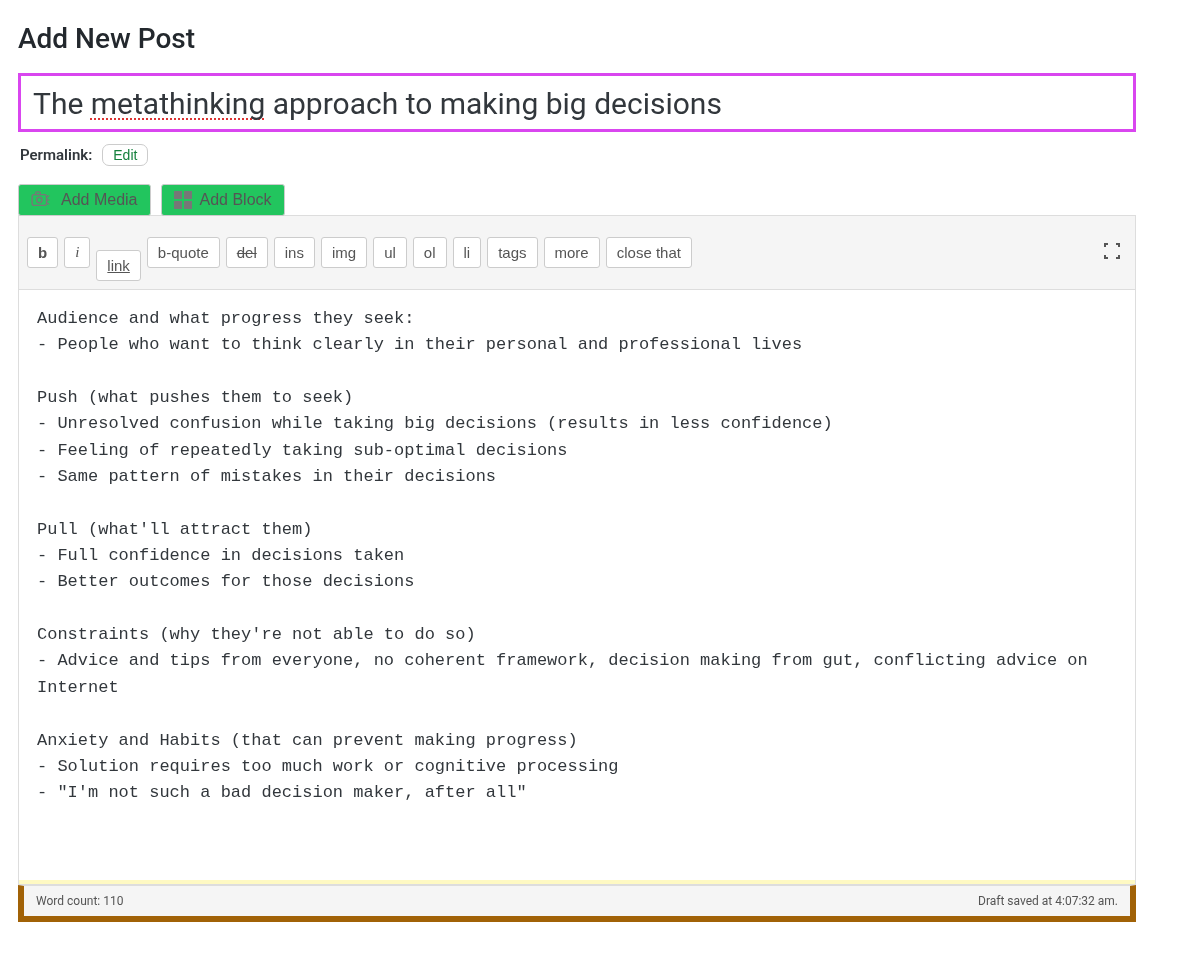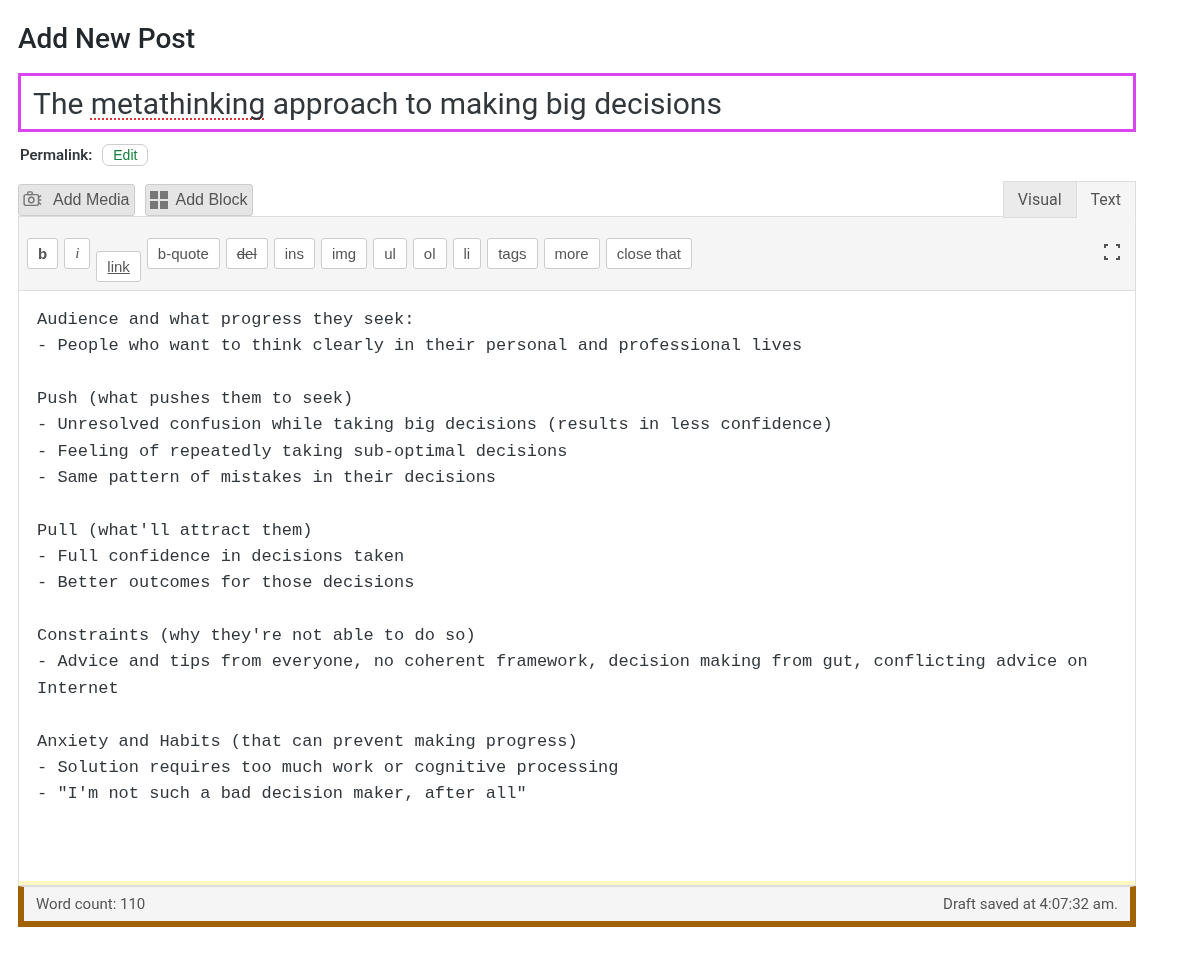--- a/index.html
+++ b/index.html
@@ -64,24 +64,24 @@
     gap: 10px;
     align-items: center;
     margin-bottom: 0;
   }
   .media-btn {
     display: inline-flex;
     align-items: center;
     gap: 8px;
     font-size: 16px;
     color: #555;
-    background: #e5e5e5;
+    background: #22c55e;
     border: 1px solid #ccc;
     border-radius: 3px;
-    padding: 6px 4px;
+    padding: 6px 12px;
     cursor: pointer;
   }
   .media-btn .ic { display:inline-flex; }
 
   .editor-box {
     margin-top: -1px;
   }
 
   .tabs {
     display: flex;
@@ -154,21 +154,21 @@
     min-height: 590px;
     outline: none;
   }
 
   .statusbar {
     border: 6px solid #a16207;
     border-top: 1px solid #ddd;
     background: #f5f5f5;
     display: flex;
     justify-content: space-between;
-    font-size: 15px;
+    font-size: 12px;
     color: #555;
     padding: 8px 12px;
   }
 </style>
 </head>
 <body>
 
 <div class="wrap">
 
   <h1 class="page-title">Add New Post</h1>
@@ -200,24 +200,20 @@
           <rect x="0" y="0" width="8" height="8" fill="#777"></rect>
           <rect x="10" y="0" width="8" height="8" fill="#777"></rect>
           <rect x="0" y="10" width="8" height="8" fill="#777"></rect>
           <rect x="10" y="10" width="8" height="8" fill="#777"></rect>
         </svg>
       </span>
       <span>Add Block</span>
     </button>
   </div>
 
-  <div class="tabs">
-    <div class="tab">Visual</div>
-    <div class="tab active">Text</div>
-  </div>
 
   <div class="editor-box">
 
     <div class="quicktags">
       <button class="qt-btn qt-b">b</button>
       <button class="qt-btn qt-i">i</button>
       <button class="qt-btn qt-link">link</button>
       <button class="qt-btn">b-quote</button>
       <button class="qt-btn qt-del">del</button>
       <button class="qt-btn">ins</button>

